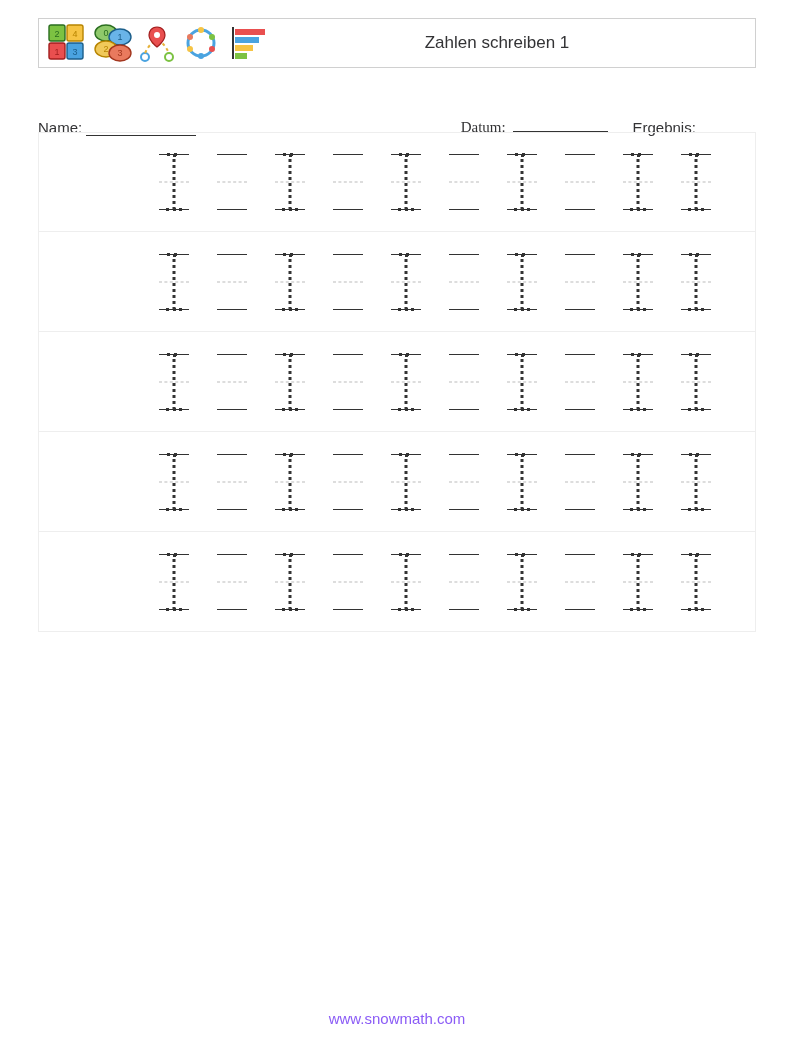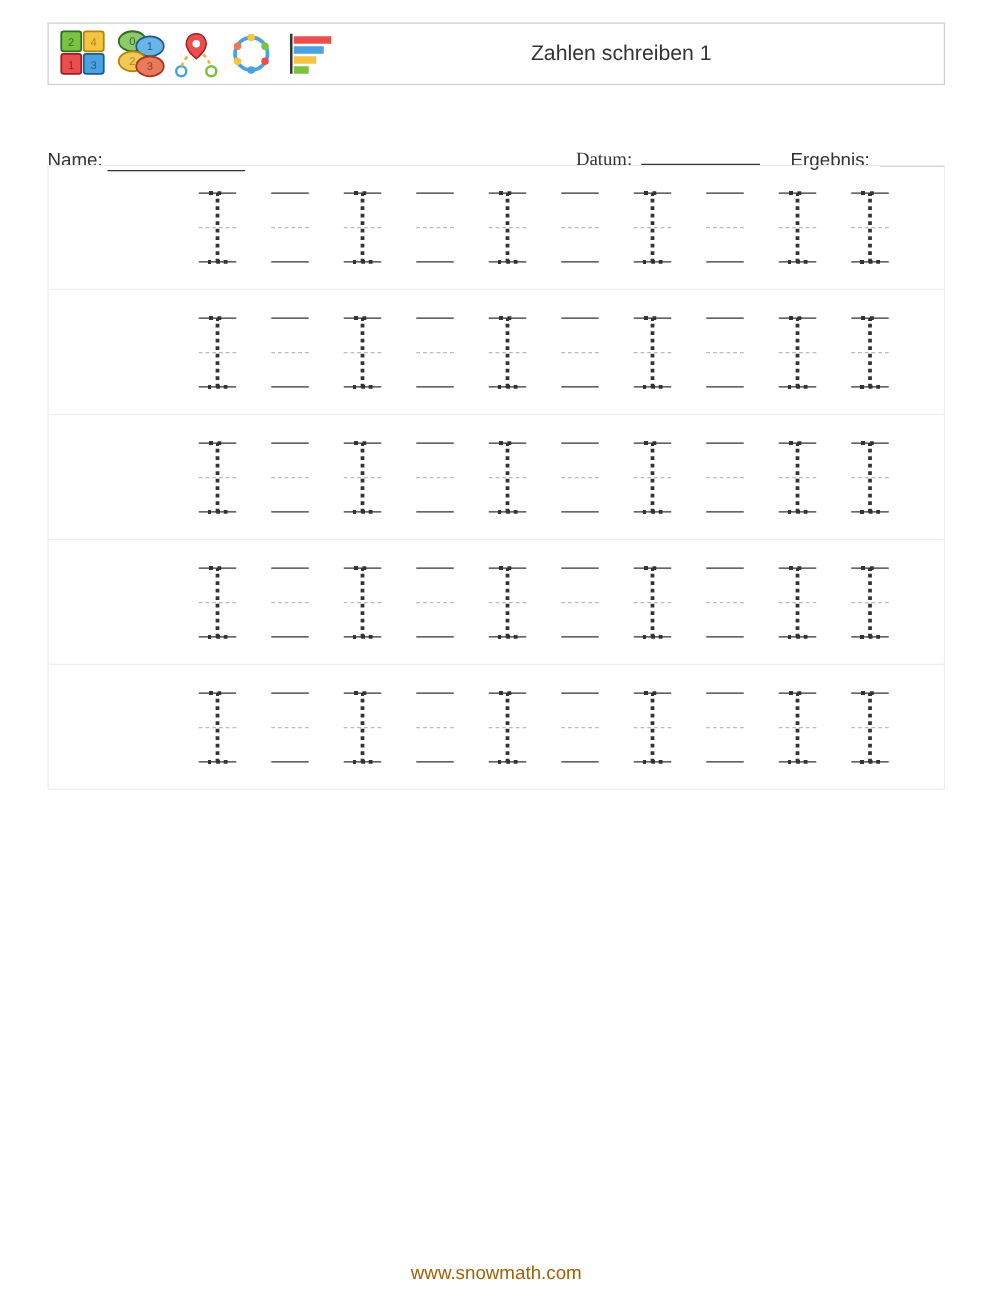--- a/index.html
+++ b/index.html
@@ -123,21 +123,21 @@
     border-bottom: 3.2px dotted #333;
     transform: translateX(-50%);
   }
 
   .footer {
     position: absolute;
     bottom: 26px;
     left: 0; right: 0;
     text-align: center;
     font-size: 15px;
-    color: #a16207;
+    color: #8b5cf6;
   }
 </style>
 </head>
 <body>
 
 <div class="header-box">
   <div class="header-icons">
     <svg width="40" height="40" viewBox="0 0 40 40">
       <rect x="2" y="2" width="16" height="16" rx="2" fill="#7cc242" stroke="#2a6e1f" stroke-width="1.4"></rect>
       <rect x="20" y="2" width="16" height="16" rx="2" fill="#f6c444" stroke="#b78400" stroke-width="1.4"></rect>

